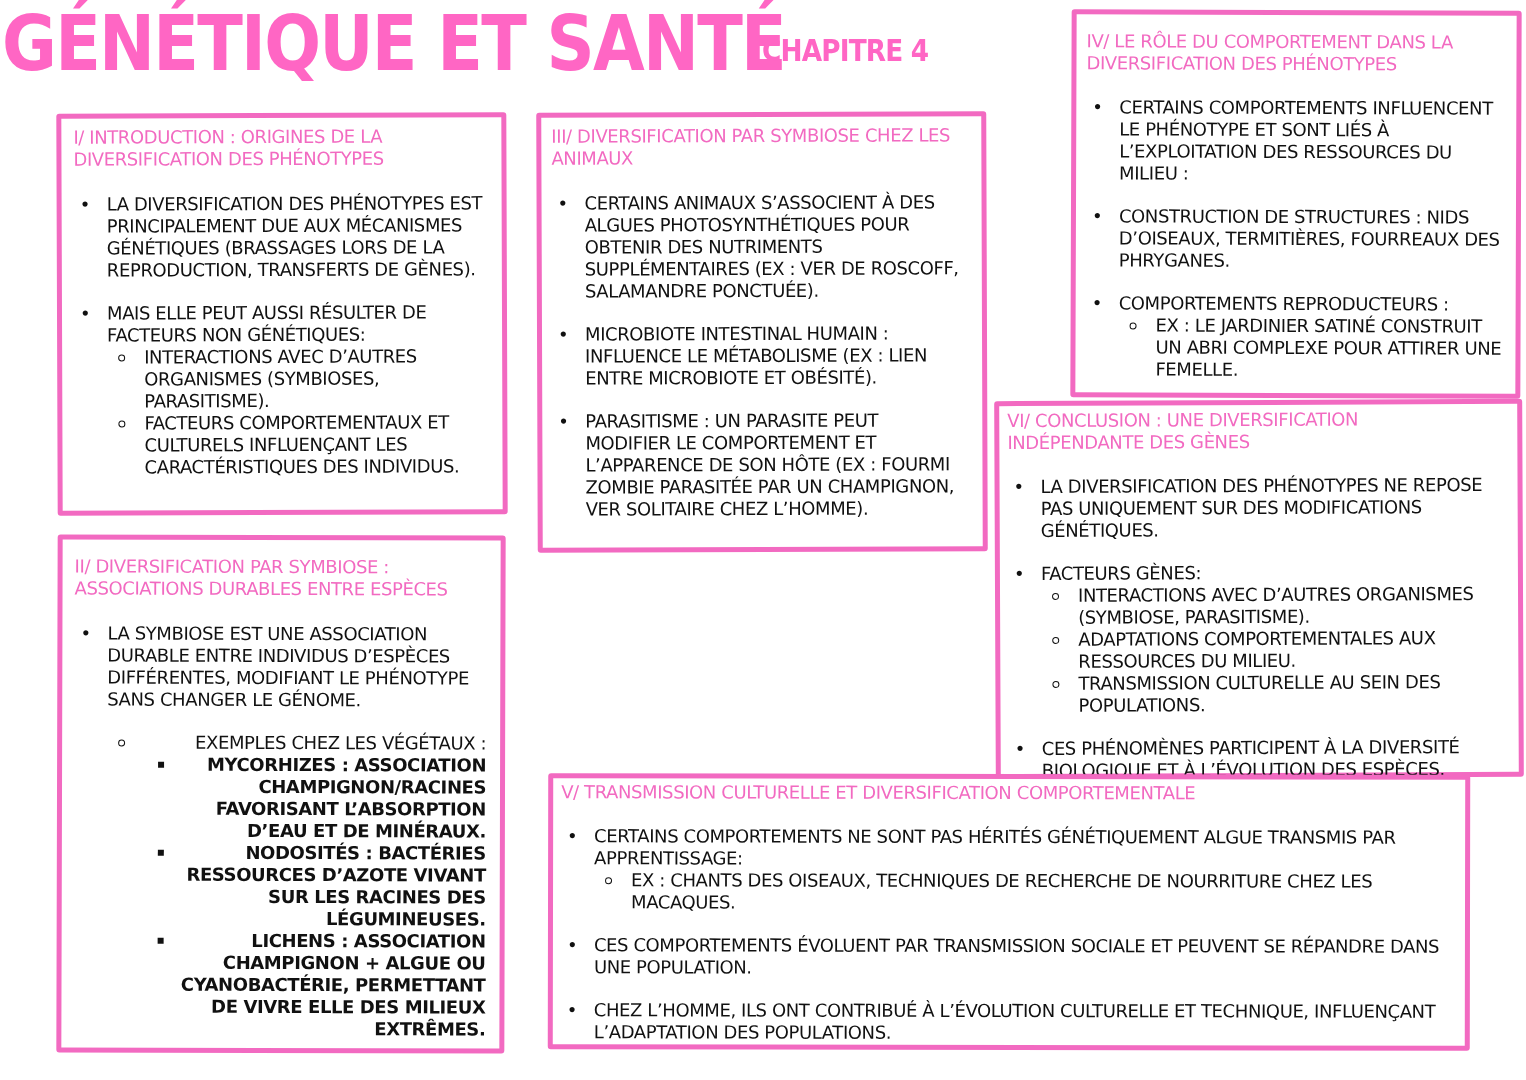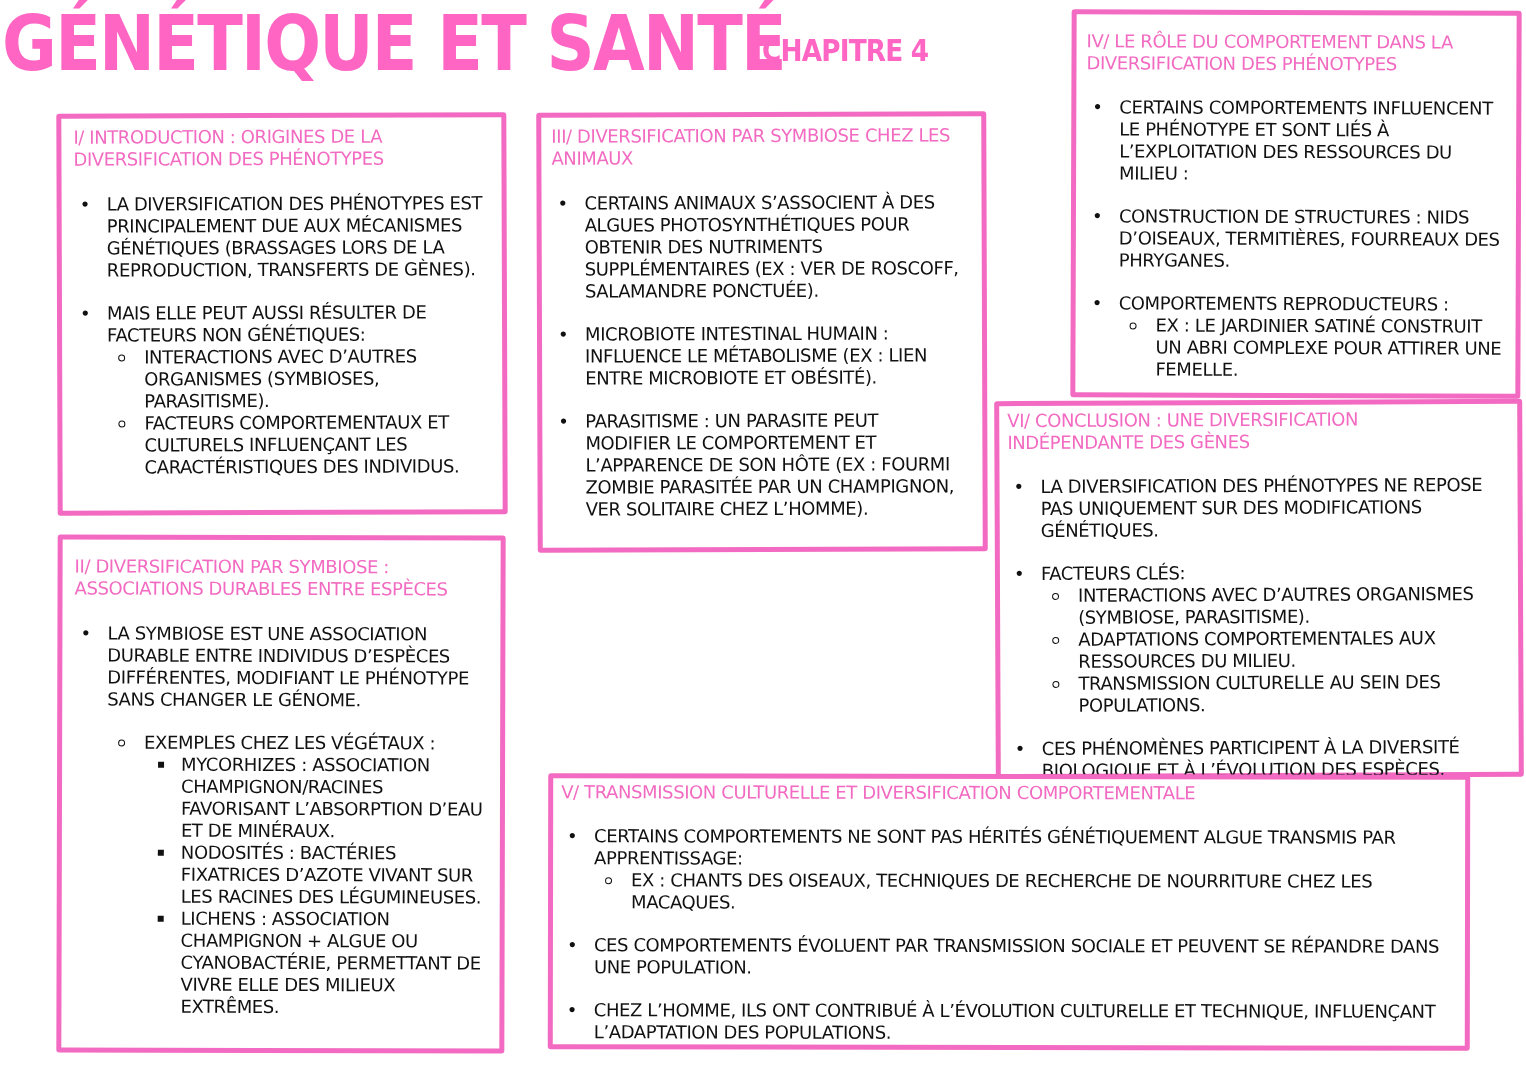--- a/index.html
+++ b/index.html
@@ -32,23 +32,23 @@
       font-size: 18px; line-height: 22px; letter-spacing: -0.4px;
       text-transform: uppercase;
     }
     .box ul { margin: 0; padding: 0; list-style: none; }
     .box li { position: relative; font-size: 18px; line-height: 22px; letter-spacing: -0.4px; }
     .lvl1 > li { padding-left: 33px; margin-top: 21px; }
     .lvl1 > li:first-child { margin-top: 20px; }
     .lvl1 > li::before { content: "\2022"; position: absolute; left: 6px; top: 0; font-size: 18px; }
     .lvl2 > li { padding-left: 37px; margin-top: 0; }
     .lvl2 > li::before { content: ""; position: absolute; left: 11px; top: 8px; width: 5px; height: 5px; border: 1.5px solid #111; border-radius: 50%; }
-    .lvl3 > li { padding-left: 37px; }
+    .lvl3 > li { padding-left: 37px; font-weight: bold; }
     .lvl3 > li::before { content: ""; position: absolute; left: 14px; top: 8px; width: 6px; height: 6px; background: #111; }
-    .gap-top { margin-top: 21px !important; }
+    .gap-top { margin-top: 21px !important; text-align: right; }
   </style>
 </head>
 <body>
 
 <h1 class="main-title">GÉNÉTIQUE ET SANTÉ</h1>
 <div class="chapter">CHAPITRE 4</div>
 
 <div class="box" style="left:57px; top:113px; width:450px; height:402px; padding:8px 18px 0 12px; transform:rotate(-0.2deg);">
   <h2>I/ INTRODUCTION : ORIGINES DE LA DIVERSIFICATION DES PHÉNOTYPES</h2>
   <ul class="lvl1">
@@ -63,21 +63,21 @@
 </div>
 
 <div class="box" style="left:57px; top:535px; width:448px; height:518px; padding:16px 14px 0 12px; transform:rotate(0.15deg);">
   <h2>II/ DIVERSIFICATION PAR SYMBIOSE : ASSOCIATIONS DURABLES ENTRE ESPÈCES</h2>
   <ul class="lvl1">
     <li style="margin-top:23px;"><span>LA SYMBIOSE EST UNE ASSOCIATION DURABLE ENTRE INDIVIDUS D’ESPÈCES DIFFÉRENTES, MODIFIANT LE PHÉNOTYPE SANS CHANGER LE GÉNOME.</span>
       <ul class="lvl2">
         <li class="gap-top"><span>EXEMPLES CHEZ LES VÉGÉTAUX :</span>
           <ul class="lvl3">
             <li>MYCORHIZES : ASSOCIATION CHAMPIGNON/RACINES FAVORISANT L’ABSORPTION D’EAU ET DE MINÉRAUX.</li>
-            <li>NODOSITÉS : BACTÉRIES FIXATRICES D’AZOTE VIVANT SUR LES RACINES DES LÉGUMINEUSES.</li>
+            <li>NODOSITÉS : BACTÉRIES RESSOURCES D’AZOTE VIVANT SUR LES RACINES DES LÉGUMINEUSES.</li>
             <li>LICHENS : ASSOCIATION CHAMPIGNON + ALGUE OU CYANOBACTÉRIE, PERMETTANT DE VIVRE ELLE DES MILIEUX EXTRÊMES.</li>
           </ul>
         </li>
       </ul>
     </li>
   </ul>
 </div>
 
 <div class="box" style="left:537px; top:112px; width:450px; height:440px; padding:8px 18px 0 10px; transform:rotate(-0.2deg);">
   <h2>III/ DIVERSIFICATION PAR SYMBIOSE CHEZ LES ANIMAUX</h2>
@@ -98,21 +98,21 @@
         <li>EX : LE JARDINIER SATINÉ CONSTRUIT UN ABRI COMPLEXE POUR ATTIRER UNE FEMELLE.</li>
       </ul>
     </li>
   </ul>
 </div>
 
 <div class="box" style="left:995px; top:400px; width:528px; height:378px; padding:4px 18px 0 8px; transform:rotate(-0.25deg);">
   <h2>VI/ CONCLUSION : UNE DIVERSIFICATION INDÉPENDANTE DES GÈNES</h2>
   <ul class="lvl1">
     <li style="margin-top:22px;">LA DIVERSIFICATION DES PHÉNOTYPES NE REPOSE PAS UNIQUEMENT SUR DES MODIFICATIONS GÉNÉTIQUES.</li>
-    <li><span>FACTEURS CLÉS:</span>
+    <li><span>FACTEURS GÈNES:</span>
       <ul class="lvl2">
         <li>INTERACTIONS AVEC D’AUTRES ORGANISMES (SYMBIOSE, PARASITISME).</li>
         <li>ADAPTATIONS COMPORTEMENTALES AUX RESSOURCES DU MILIEU.</li>
         <li>TRANSMISSION CULTURELLE AU SEIN DES POPULATIONS.</li>
       </ul>
     </li>
     <li>CES PHÉNOMÈNES PARTICIPENT À LA DIVERSITÉ BIOLOGIQUE ET À L’ÉVOLUTION DES ESPÈCES.</li>
   </ul>
 </div>
 

